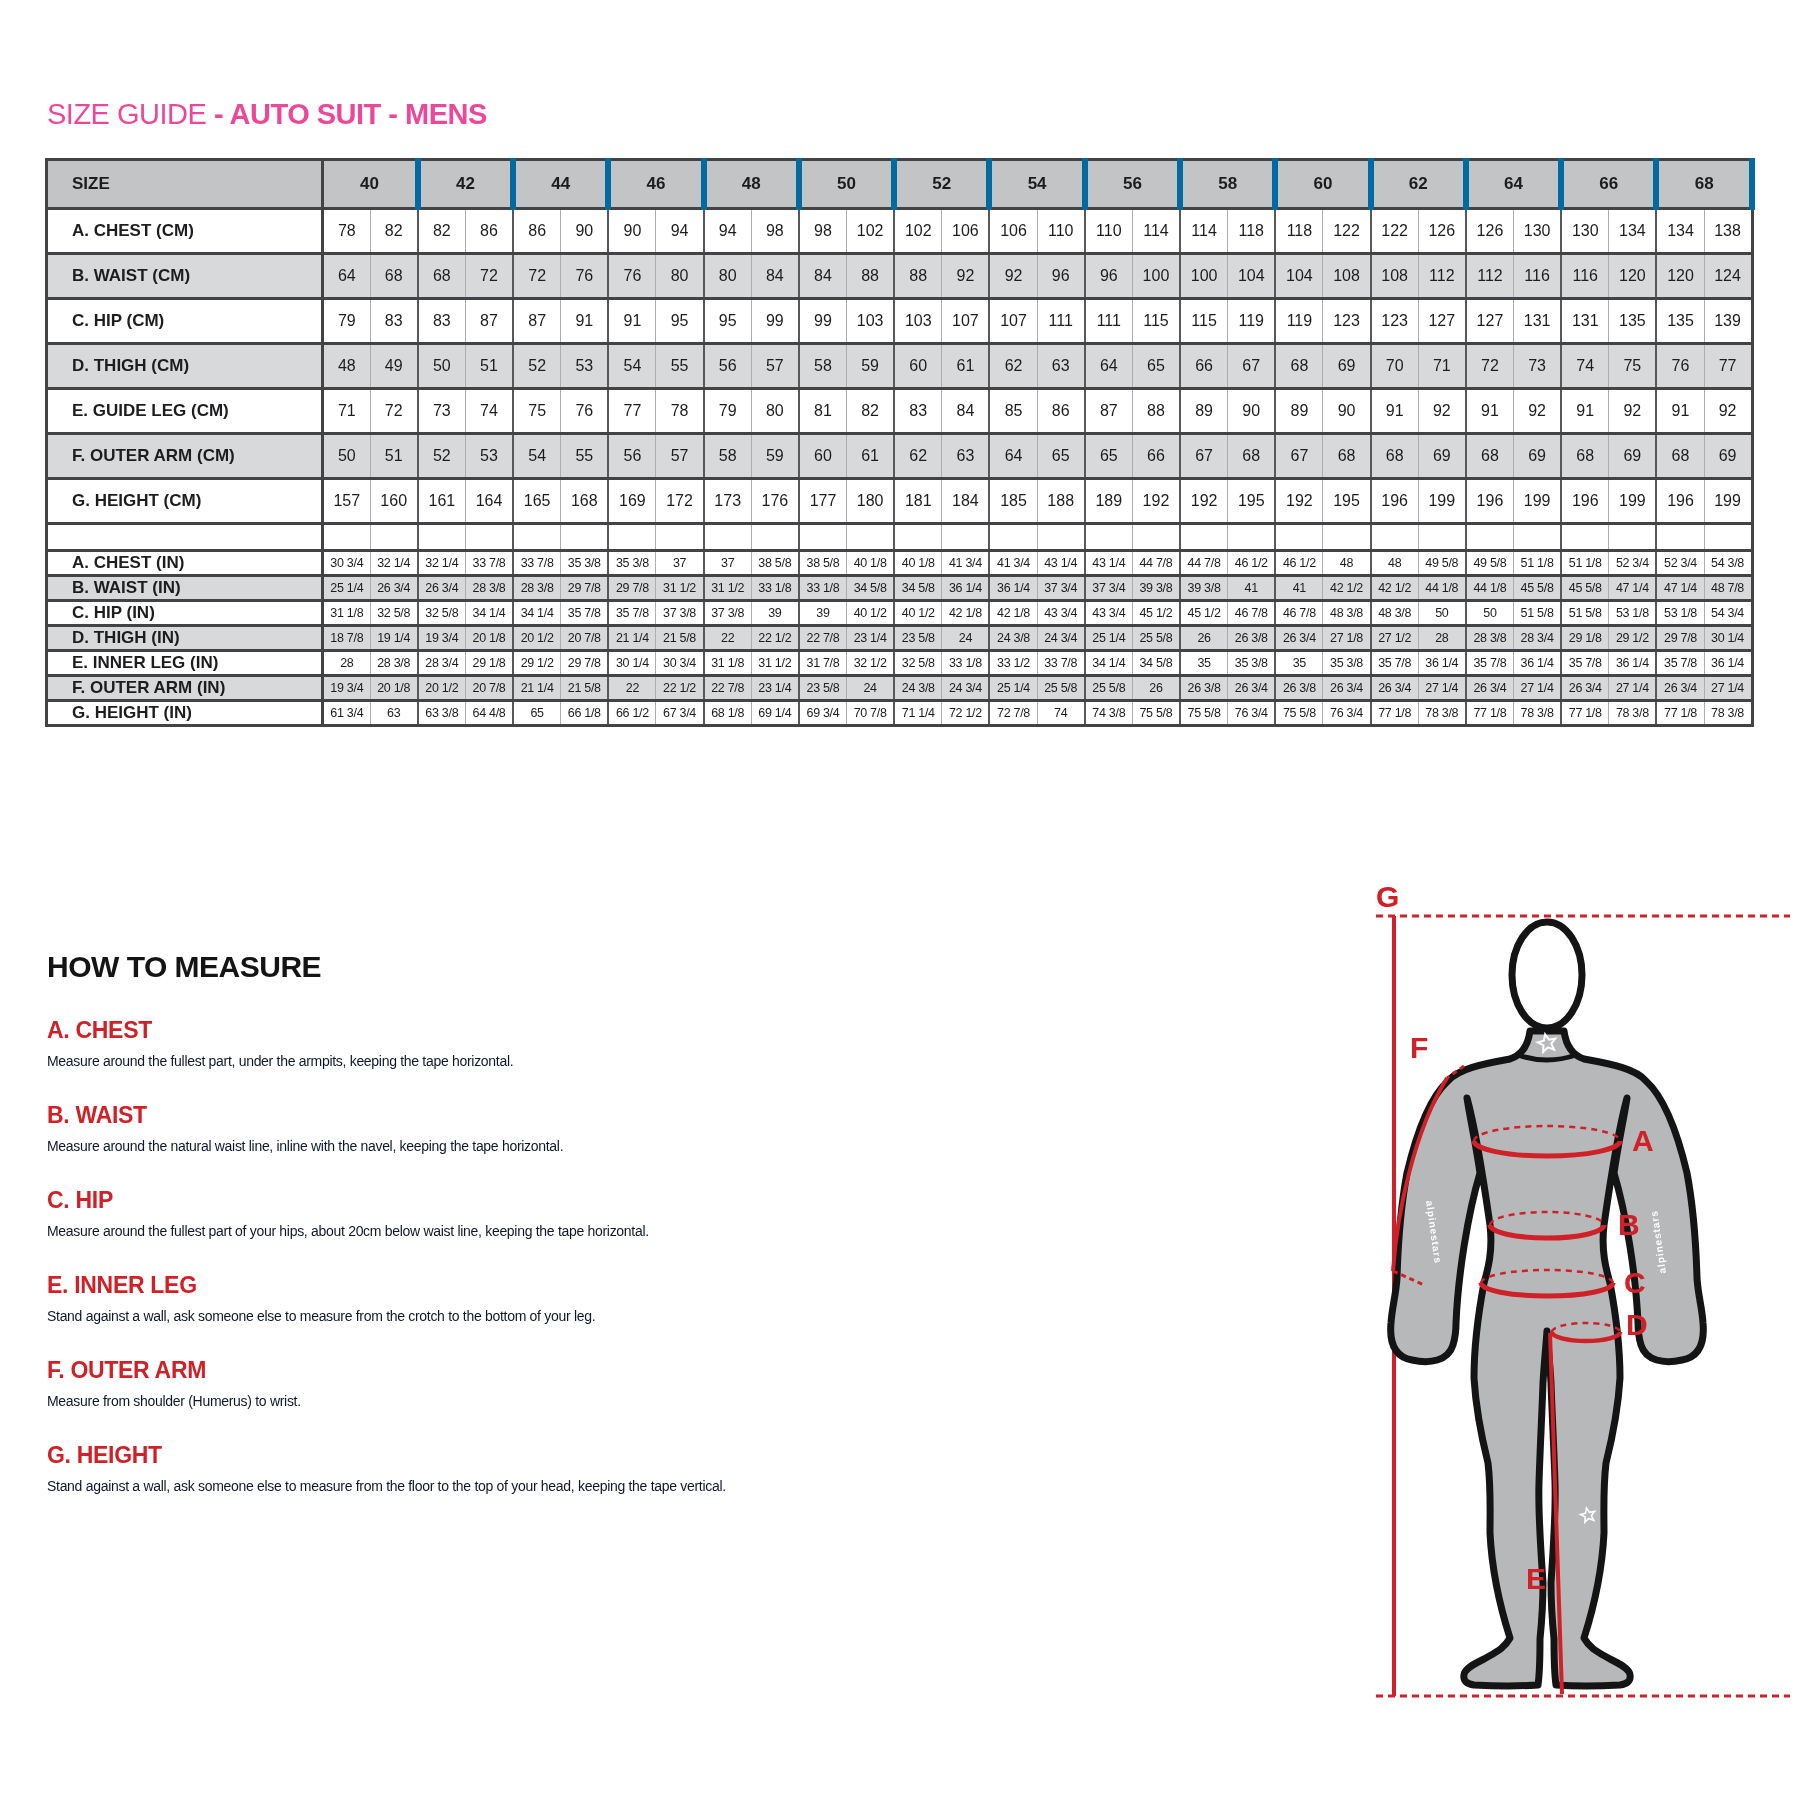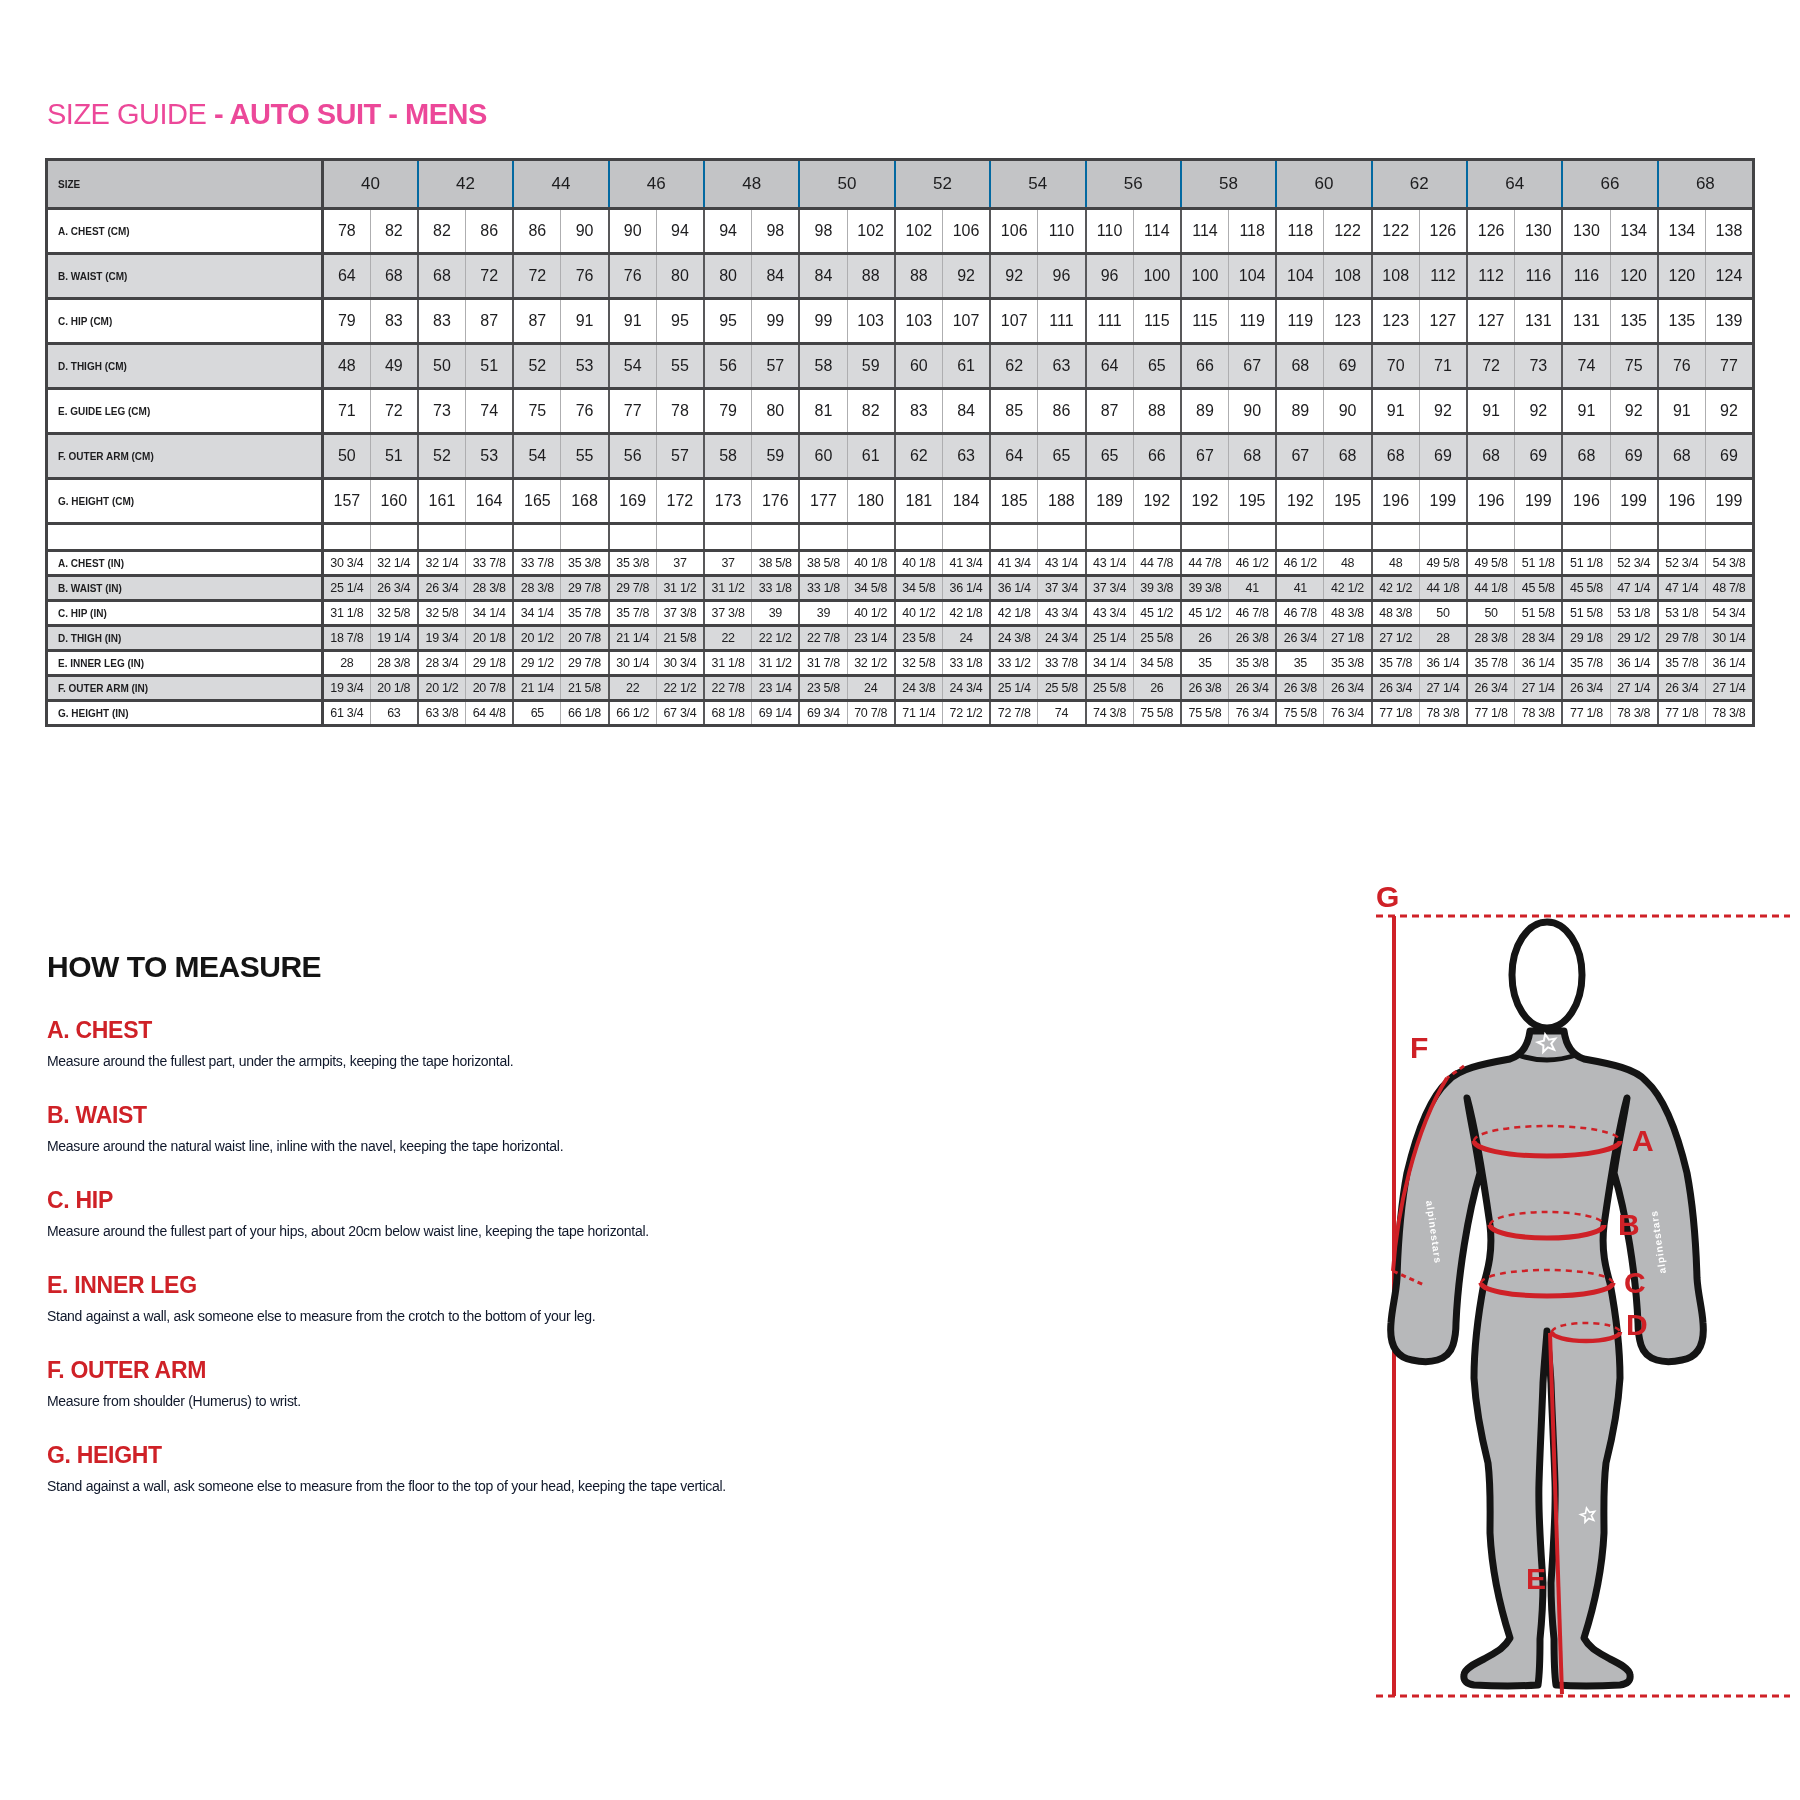--- a/index.html
+++ b/index.html
@@ -10,23 +10,23 @@
   .title{position:absolute;left:47px;top:98px;font-size:29px;letter-spacing:-0.5px;color:#ec4899;}
   .title strong{font-weight:bold;}
 
   
   table.size{position:absolute;left:45px;top:158px;width:1710px;
              border-collapse:collapse;table-layout:fixed;
              border:3px solid #434345;}
   table.size col.c0{width:276px;}
   table.size th,table.size td{border-top:3px solid #434345;padding:0;
              text-align:center;vertical-align:middle;color:#1d1d1f;}
-  table.size thead th{background:#c3c4c6;font-size:17px;font-weight:normal;height:46px;
-             border-right:2px solid #0369a1;}
-  table.size th.lbl{text-align:left;padding-left:10px;font-size:10px;font-weight:bold;
+  table.size thead th{background:#c3c4c6;font-size:17px;font-weight:bold;height:46px;
+             border-right:6px solid #0369a1;}
+  table.size th.lbl{text-align:left;padding-left:24px;font-size:17px;font-weight:bold;
              border-right:3px solid #434345;}
   table.size td.s{border-right:1px solid #aeaeb0;}
   table.size td.g{border-right:2px solid #58585a;}
   table.size tr.cm{height:45px;}
   table.size tr.cm td{font-size:16px;}
   table.size tr.inr{height:25px;}
   table.size tr.inr td{font-size:12.5px;letter-spacing:-0.3px;}
   table.size tr.shade th.lbl, table.size tr.shade td{background:#d8d9db;}
   table.size tr.spacer{height:27px;}
   table.size tr.spacer td, table.size tr.spacer th{background:#fff;}

